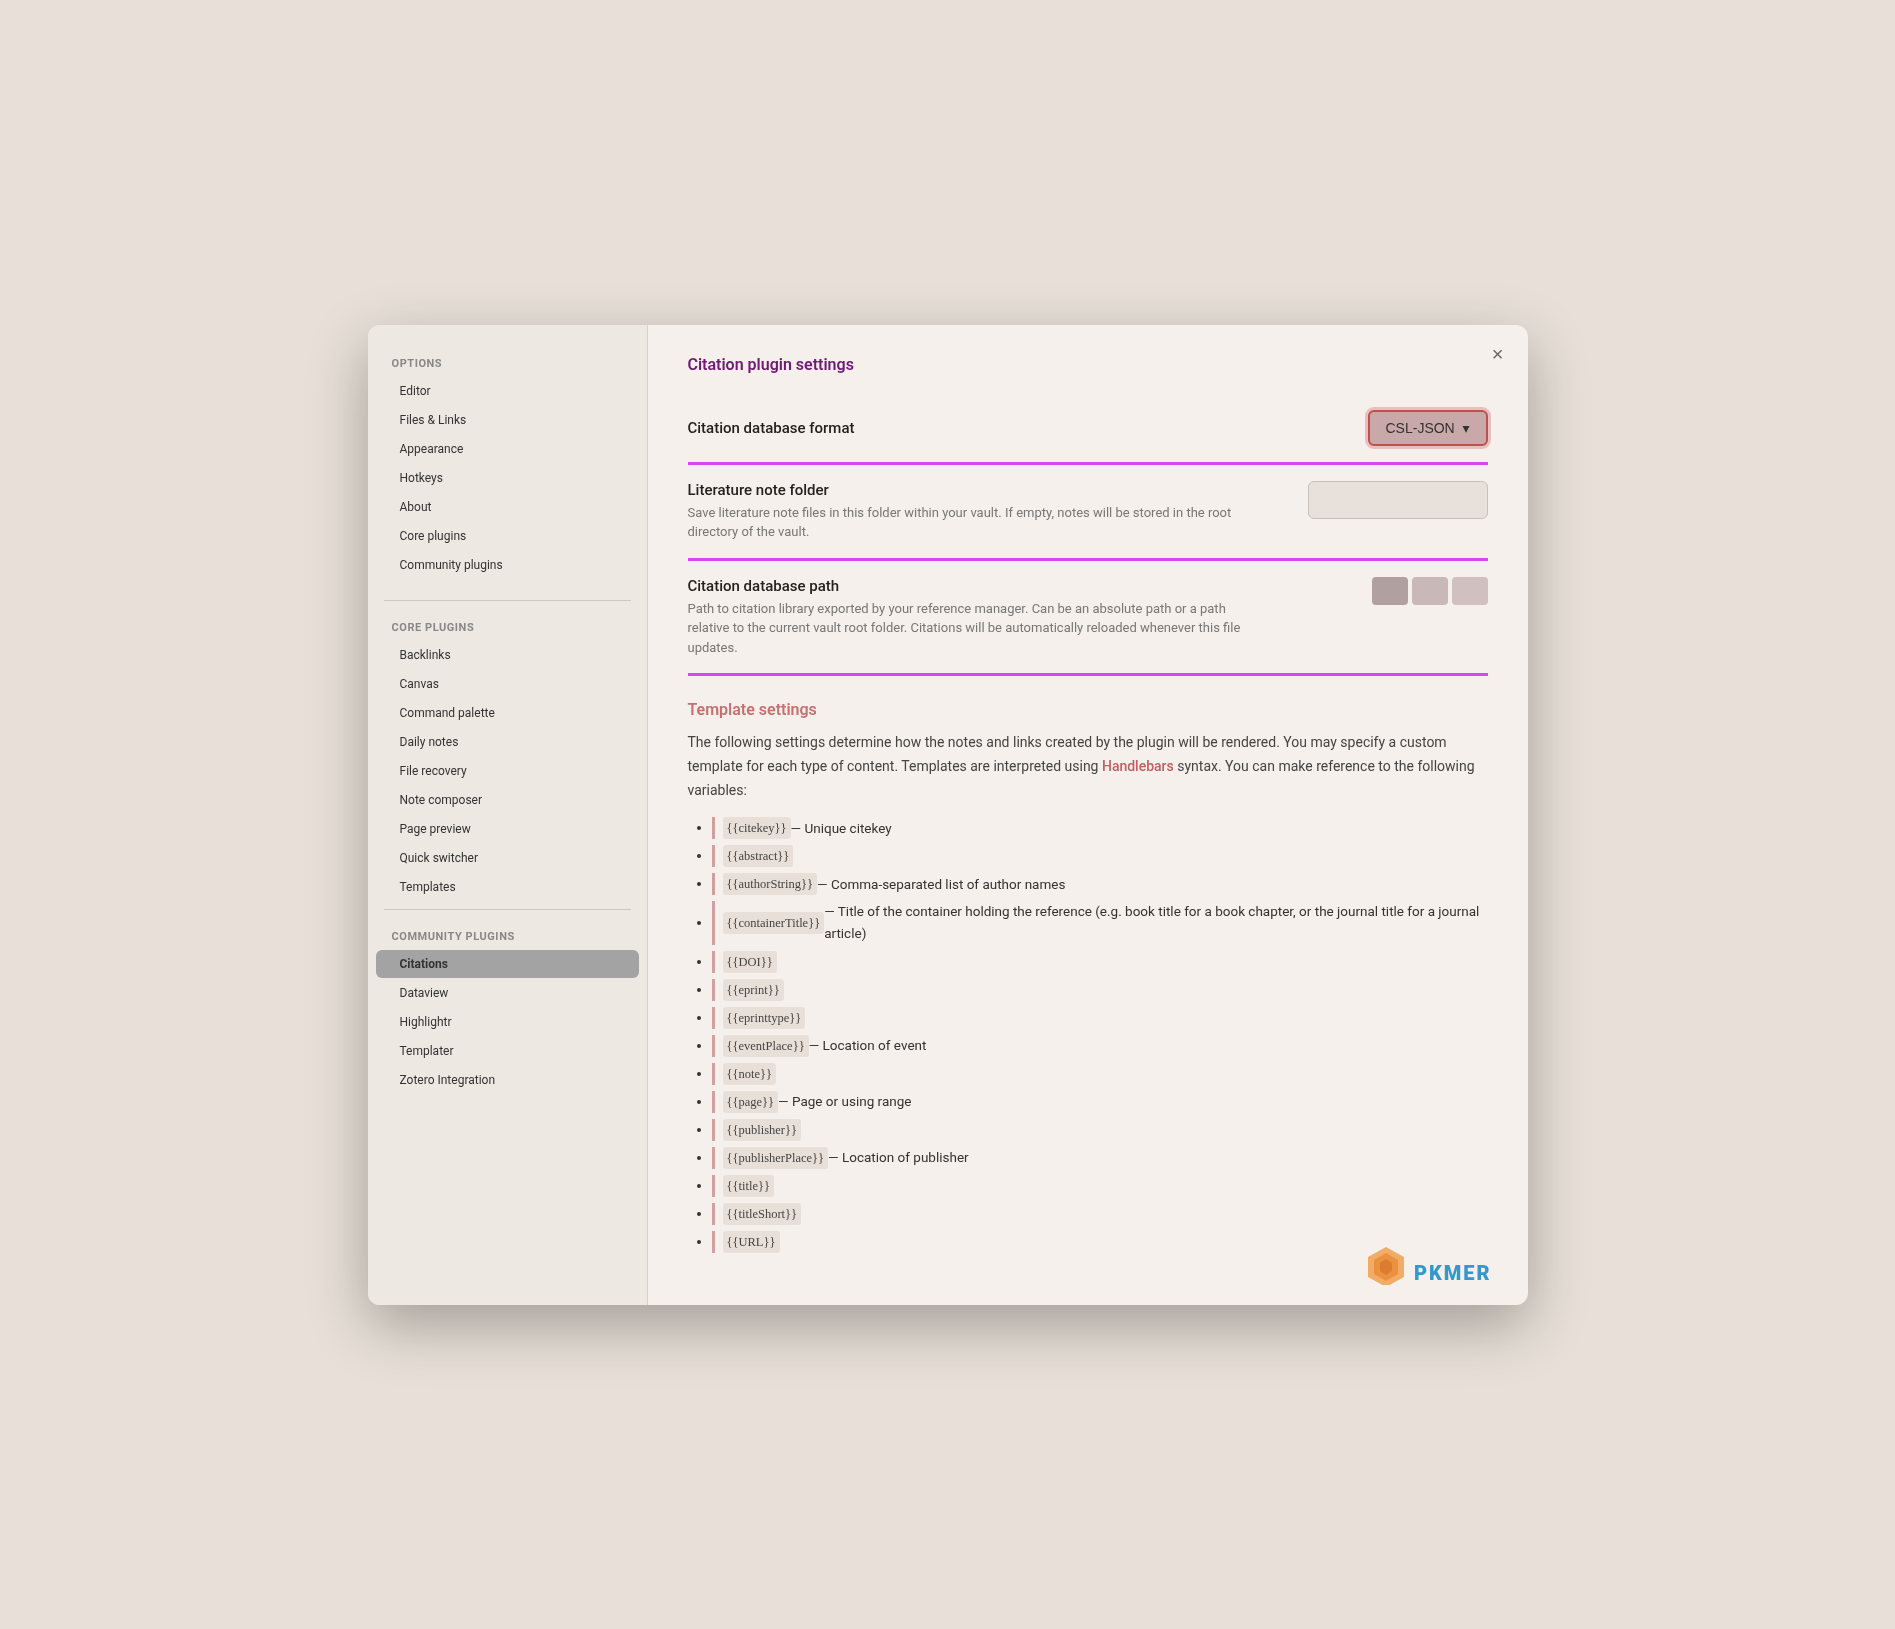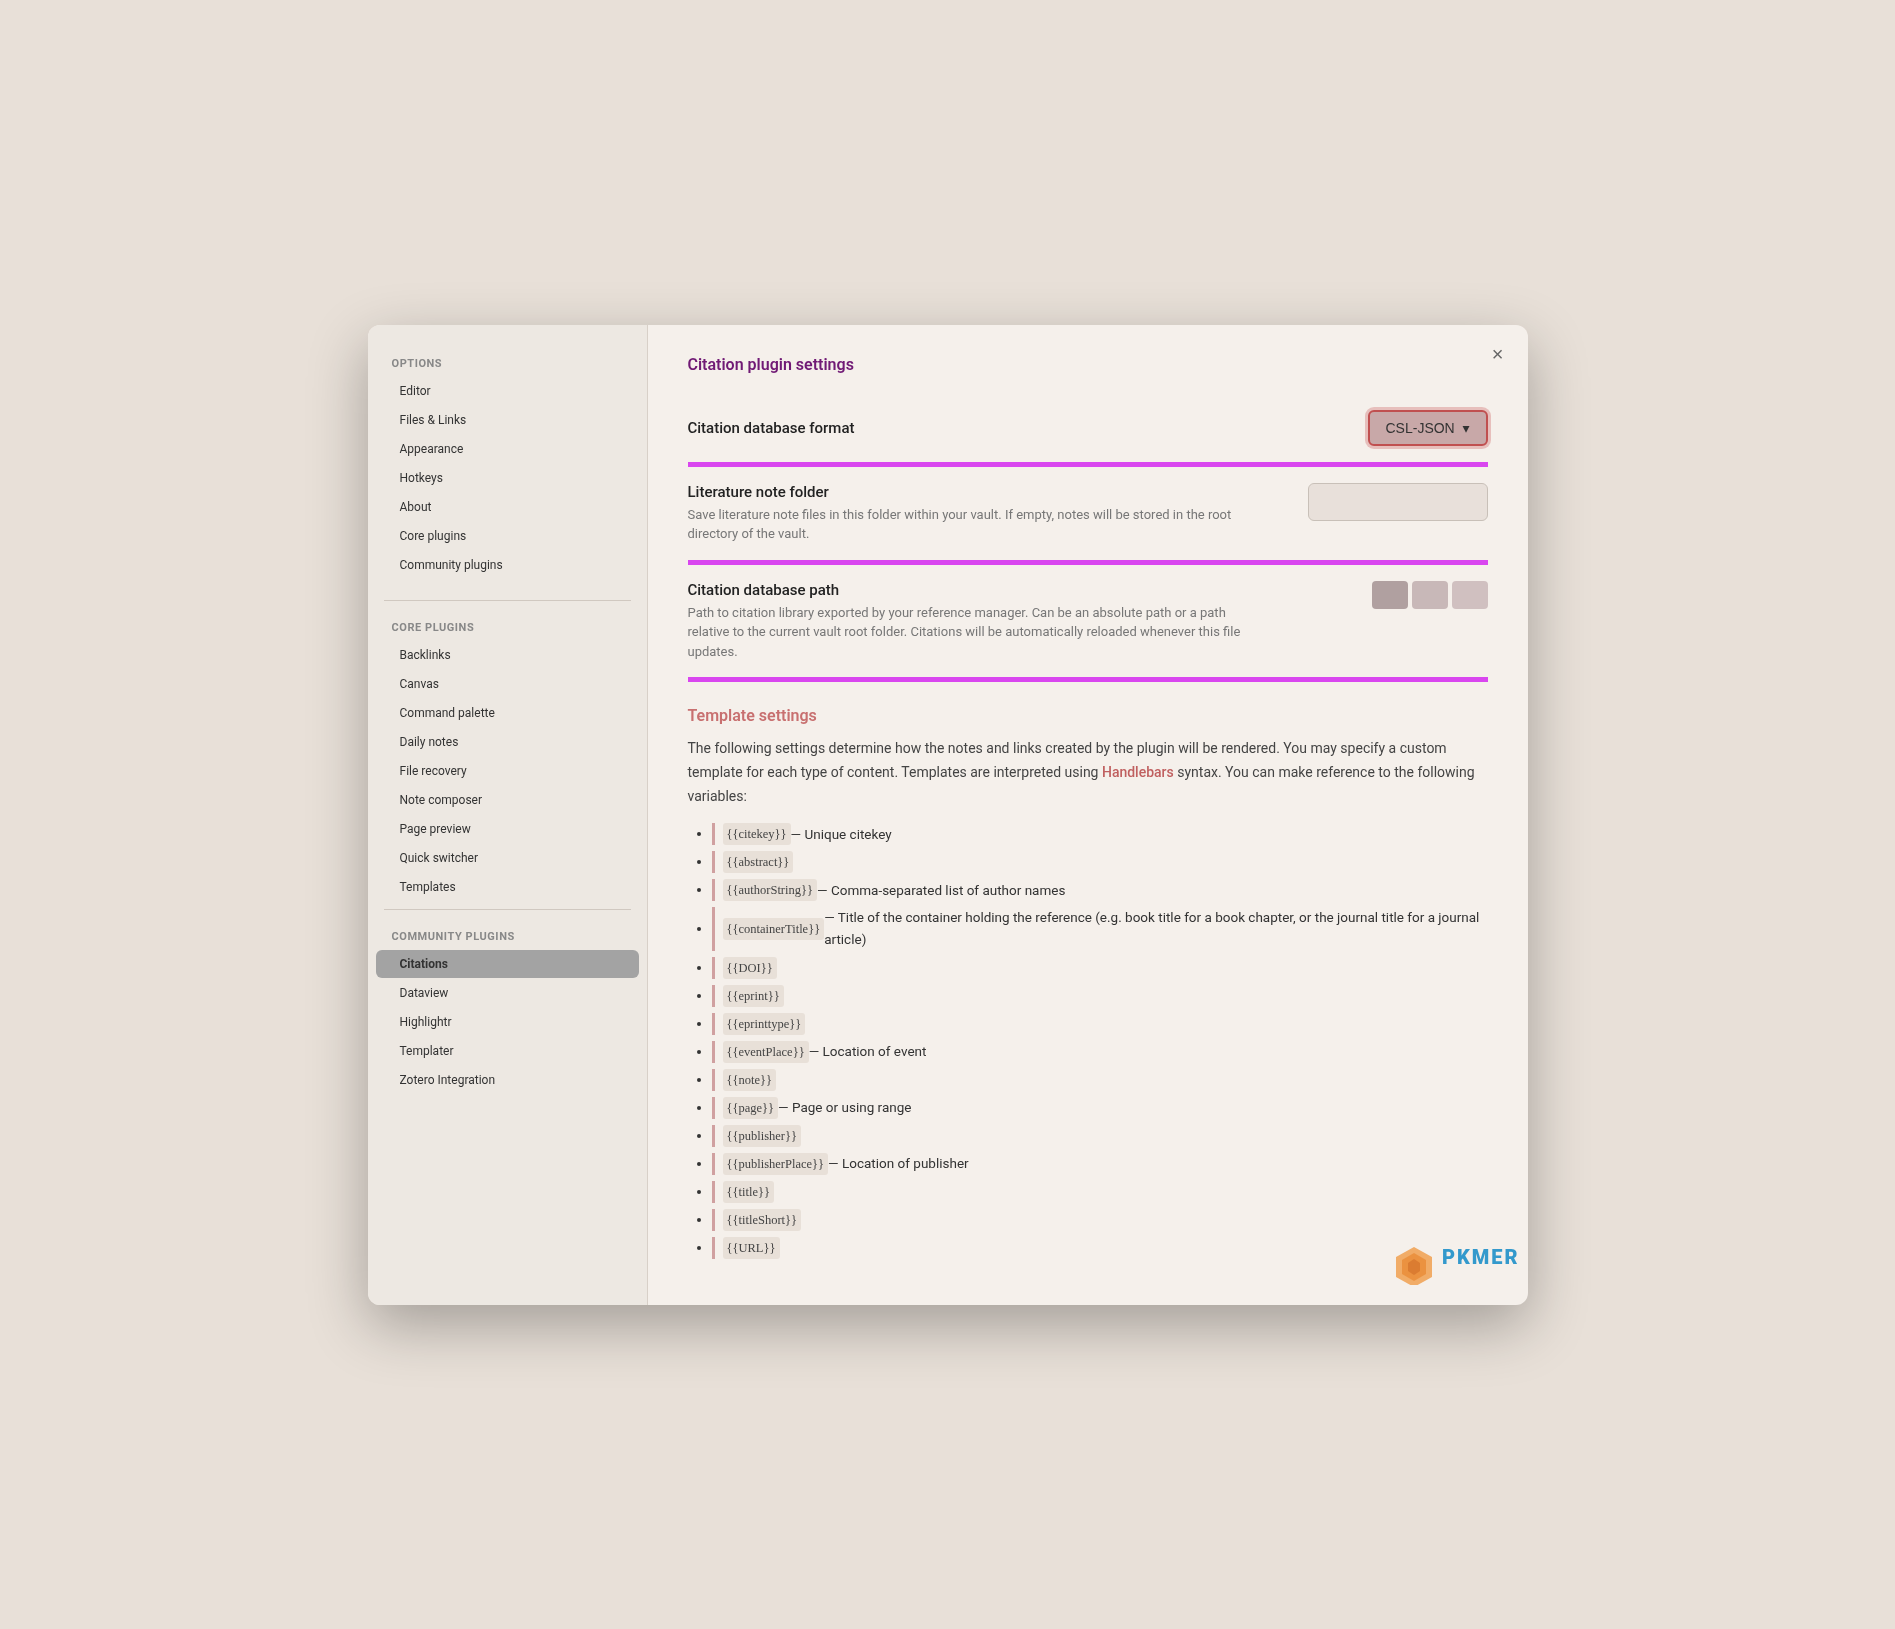--- a/index.html
+++ b/index.html
@@ -86,21 +86,21 @@
       font-size: 16px;
       font-weight: 600;
       color: #701a75;
       margin-bottom: 20px;
     }
     .setting-row {
       display: flex;
       align-items: center;
       justify-content: space-between;
       padding: 16px 0;
-      border-bottom: 5px solid #d946ef;
+      border-bottom: 3px solid #d946ef;
     }
     .setting-row.path-row {
       align-items: flex-start;
     }
     .setting-label {
       font-size: 15px;
       font-weight: 500;
       color: #222;
     }
     .setting-desc {
@@ -195,23 +195,23 @@
     }
     .var-item-border {
       border-left: 3px solid #d0a0a0;
       padding-left: 8px;
       display: flex;
       align-items: center;
     }
     .pkmer-badge {
       position: absolute;
       bottom: 20px;
-      right: 8px;
-      display: flex;
-      align-items: flex-start;
+      right: 36px;
+      display: flex;
+      align-items: flex-end;
       gap: 8px;
       font-size: 20px;
       font-weight: 900;
       color: #3399cc;
       letter-spacing: 2px;
     }
     .pkmer-icon {
       width: 40px;
       height: 40px;
     }

